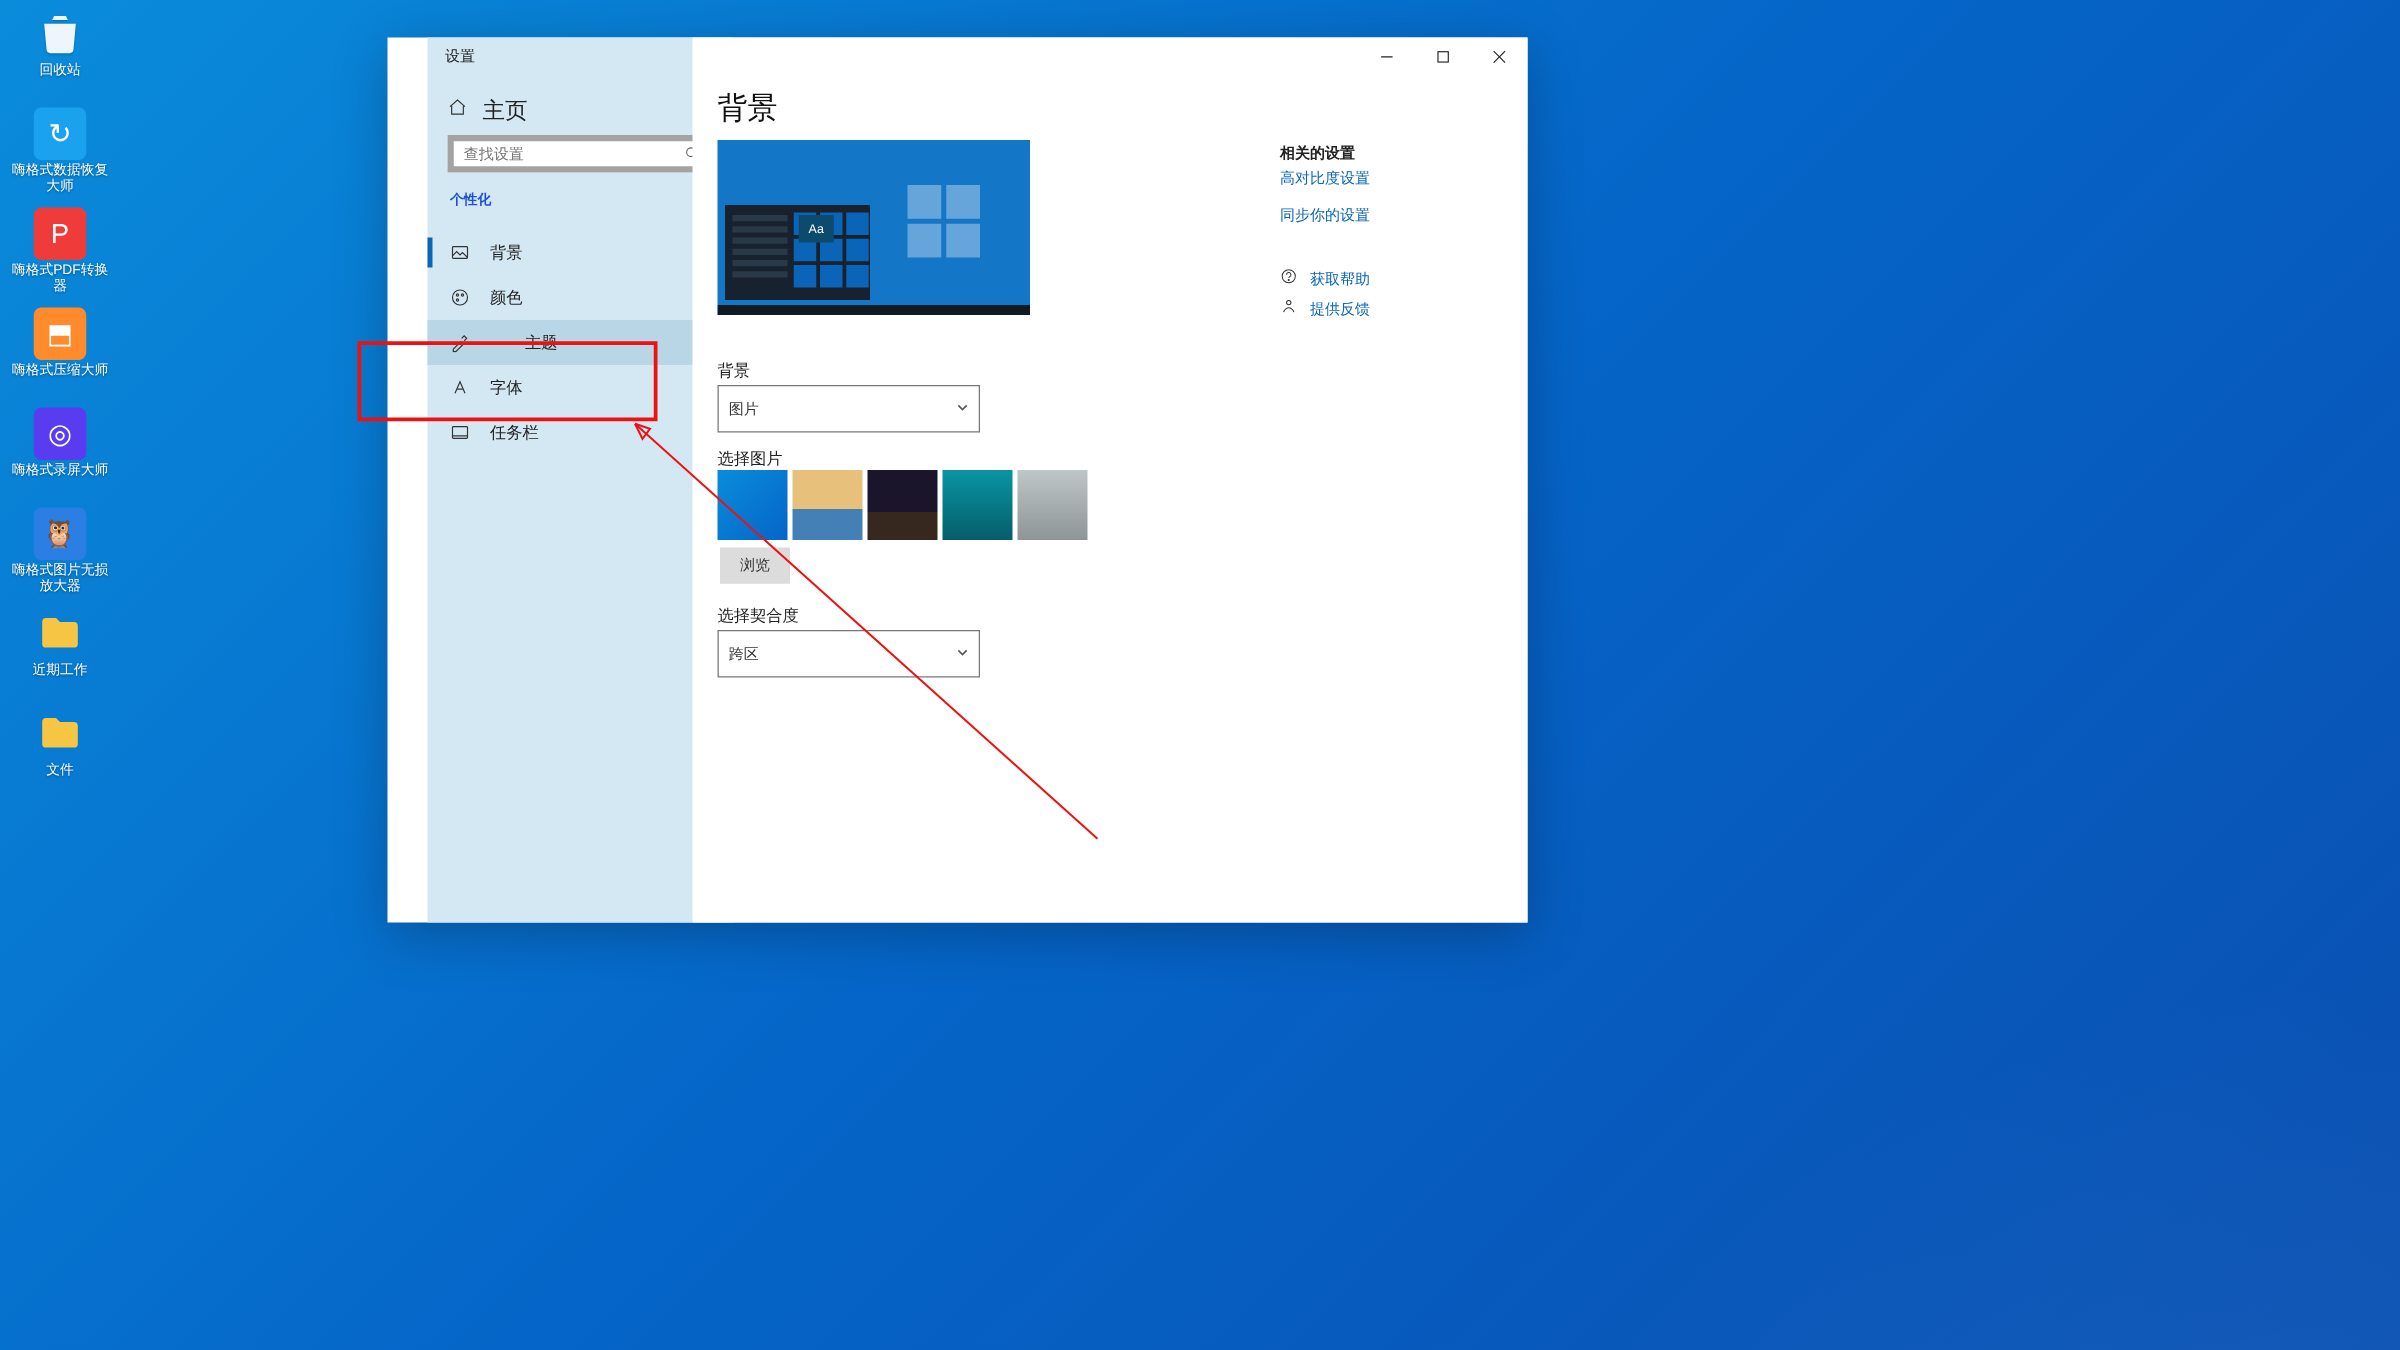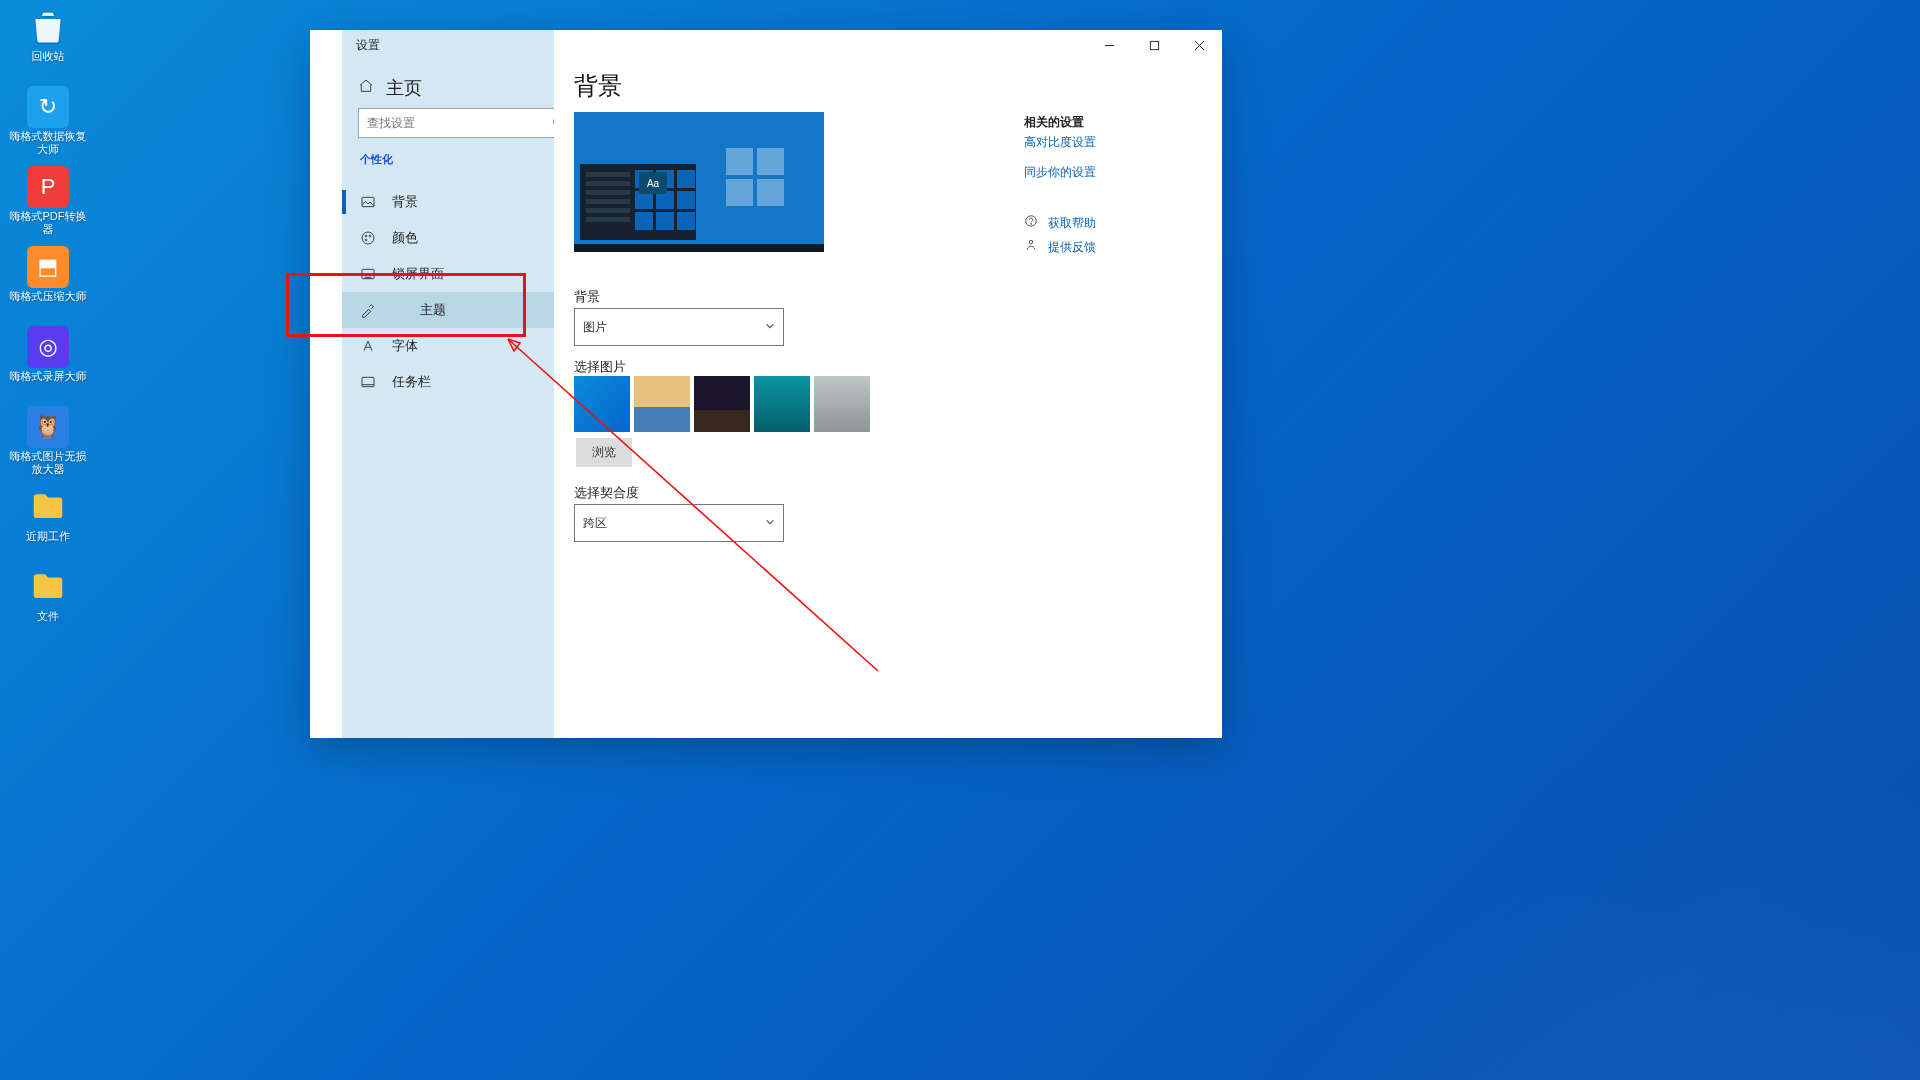--- a/index.html
+++ b/index.html
@@ -41,21 +41,21 @@
   .titlebar { position: absolute; left: 0; top: 0; width: 100%; height: 30px; }
   .titlebar .lbl { position: absolute; left: 14px; top: 7px; font-size: 12px; color: #222; }
   .winbtns { position: absolute; right: 0; top: 0; display: flex; }
   .winbtn { width: 45px; height: 30px; display: flex; align-items: center; justify-content: center; }
   .winbtn svg { stroke: #222; stroke-width: 1; fill: none; }
 
   .home-row { position: absolute; left: 16px; top: 46px; display: flex; align-items: center; gap: 12px; }
   .home-row .icn svg { width: 16px; height: 16px; stroke: #333; fill: none; stroke-width: 1.4; }
   .home-row .txt { font-size: 18px; color: #222; }
 
-  .searchbox { position: absolute; left: 16px; top: 78px; width: 214px; height: 30px; border: 1px solid #a3a3a3; background: #fff; display: flex; align-items: center; }
+  .searchbox { position: absolute; left: 16px; top: 78px; width: 214px; height: 30px; border: 5px solid #a3a3a3; background: #fff; display: flex; align-items: center; }
   .searchbox input { flex: 1; border: none; outline: none; font-size: 12px; padding: 0 8px; color: #666; background: transparent; }
   .searchbox .mag { width: 26px; display: flex; align-items: center; justify-content: center; }
   .searchbox .mag svg { width: 14px; height: 14px; stroke: #666; fill: none; stroke-width: 1.5; }
 
   .cat { position: absolute; left: 18px; top: 122px; font-size: 11px; font-weight: 600; color: #1d4ed8; }
 
   .navitems { position: absolute; left: 0; top: 154px; width: 100%; }
   .navitem { height: 36px; display: flex; align-items: center; padding-left: 18px; gap: 16px; position: relative; }
   .navitem .icn { width: 16px; height: 16px; display: flex; align-items: center; justify-content: center; }
   .navitem .icn svg { width: 16px; height: 16px; stroke: #333; fill: none; stroke-width: 1.4; }
@@ -209,29 +209,20 @@
         <span class="icn">
             <svg viewBox="0 0 24 24">
               <circle cx="12" cy="12" r="9"></circle>
               <circle cx="9" cy="9" r="1.3"></circle>
               <circle cx="15" cy="9" r="1.3"></circle>
               <circle cx="9" cy="15" r="1.3"></circle>
             </svg>
           </span>
         <span class="txt">颜色</span>
       </div>
-      <div class="navitem">
-        <span class="icn">
-            <svg viewBox="0 0 24 24">
-              <rect x="3" y="5" width="18" height="14" rx="1"></rect>
-              <path d="M7 17h10"></path>
-            </svg>
-          </span>
-        <span class="txt">锁屏界面</span>
-      </div>
       <div class="navitem sel">
         <span class="icn">
             <svg viewBox="0 0 24 24">
               <path d="M4 20l9-9 3 3-9 9H4v-3z"></path>
               <path d="M14 7l3-3 3 3-3 3"></path>
             </svg>
           </span>
         <span class="txt">主题</span>
       </div>
       <div class="navitem">

